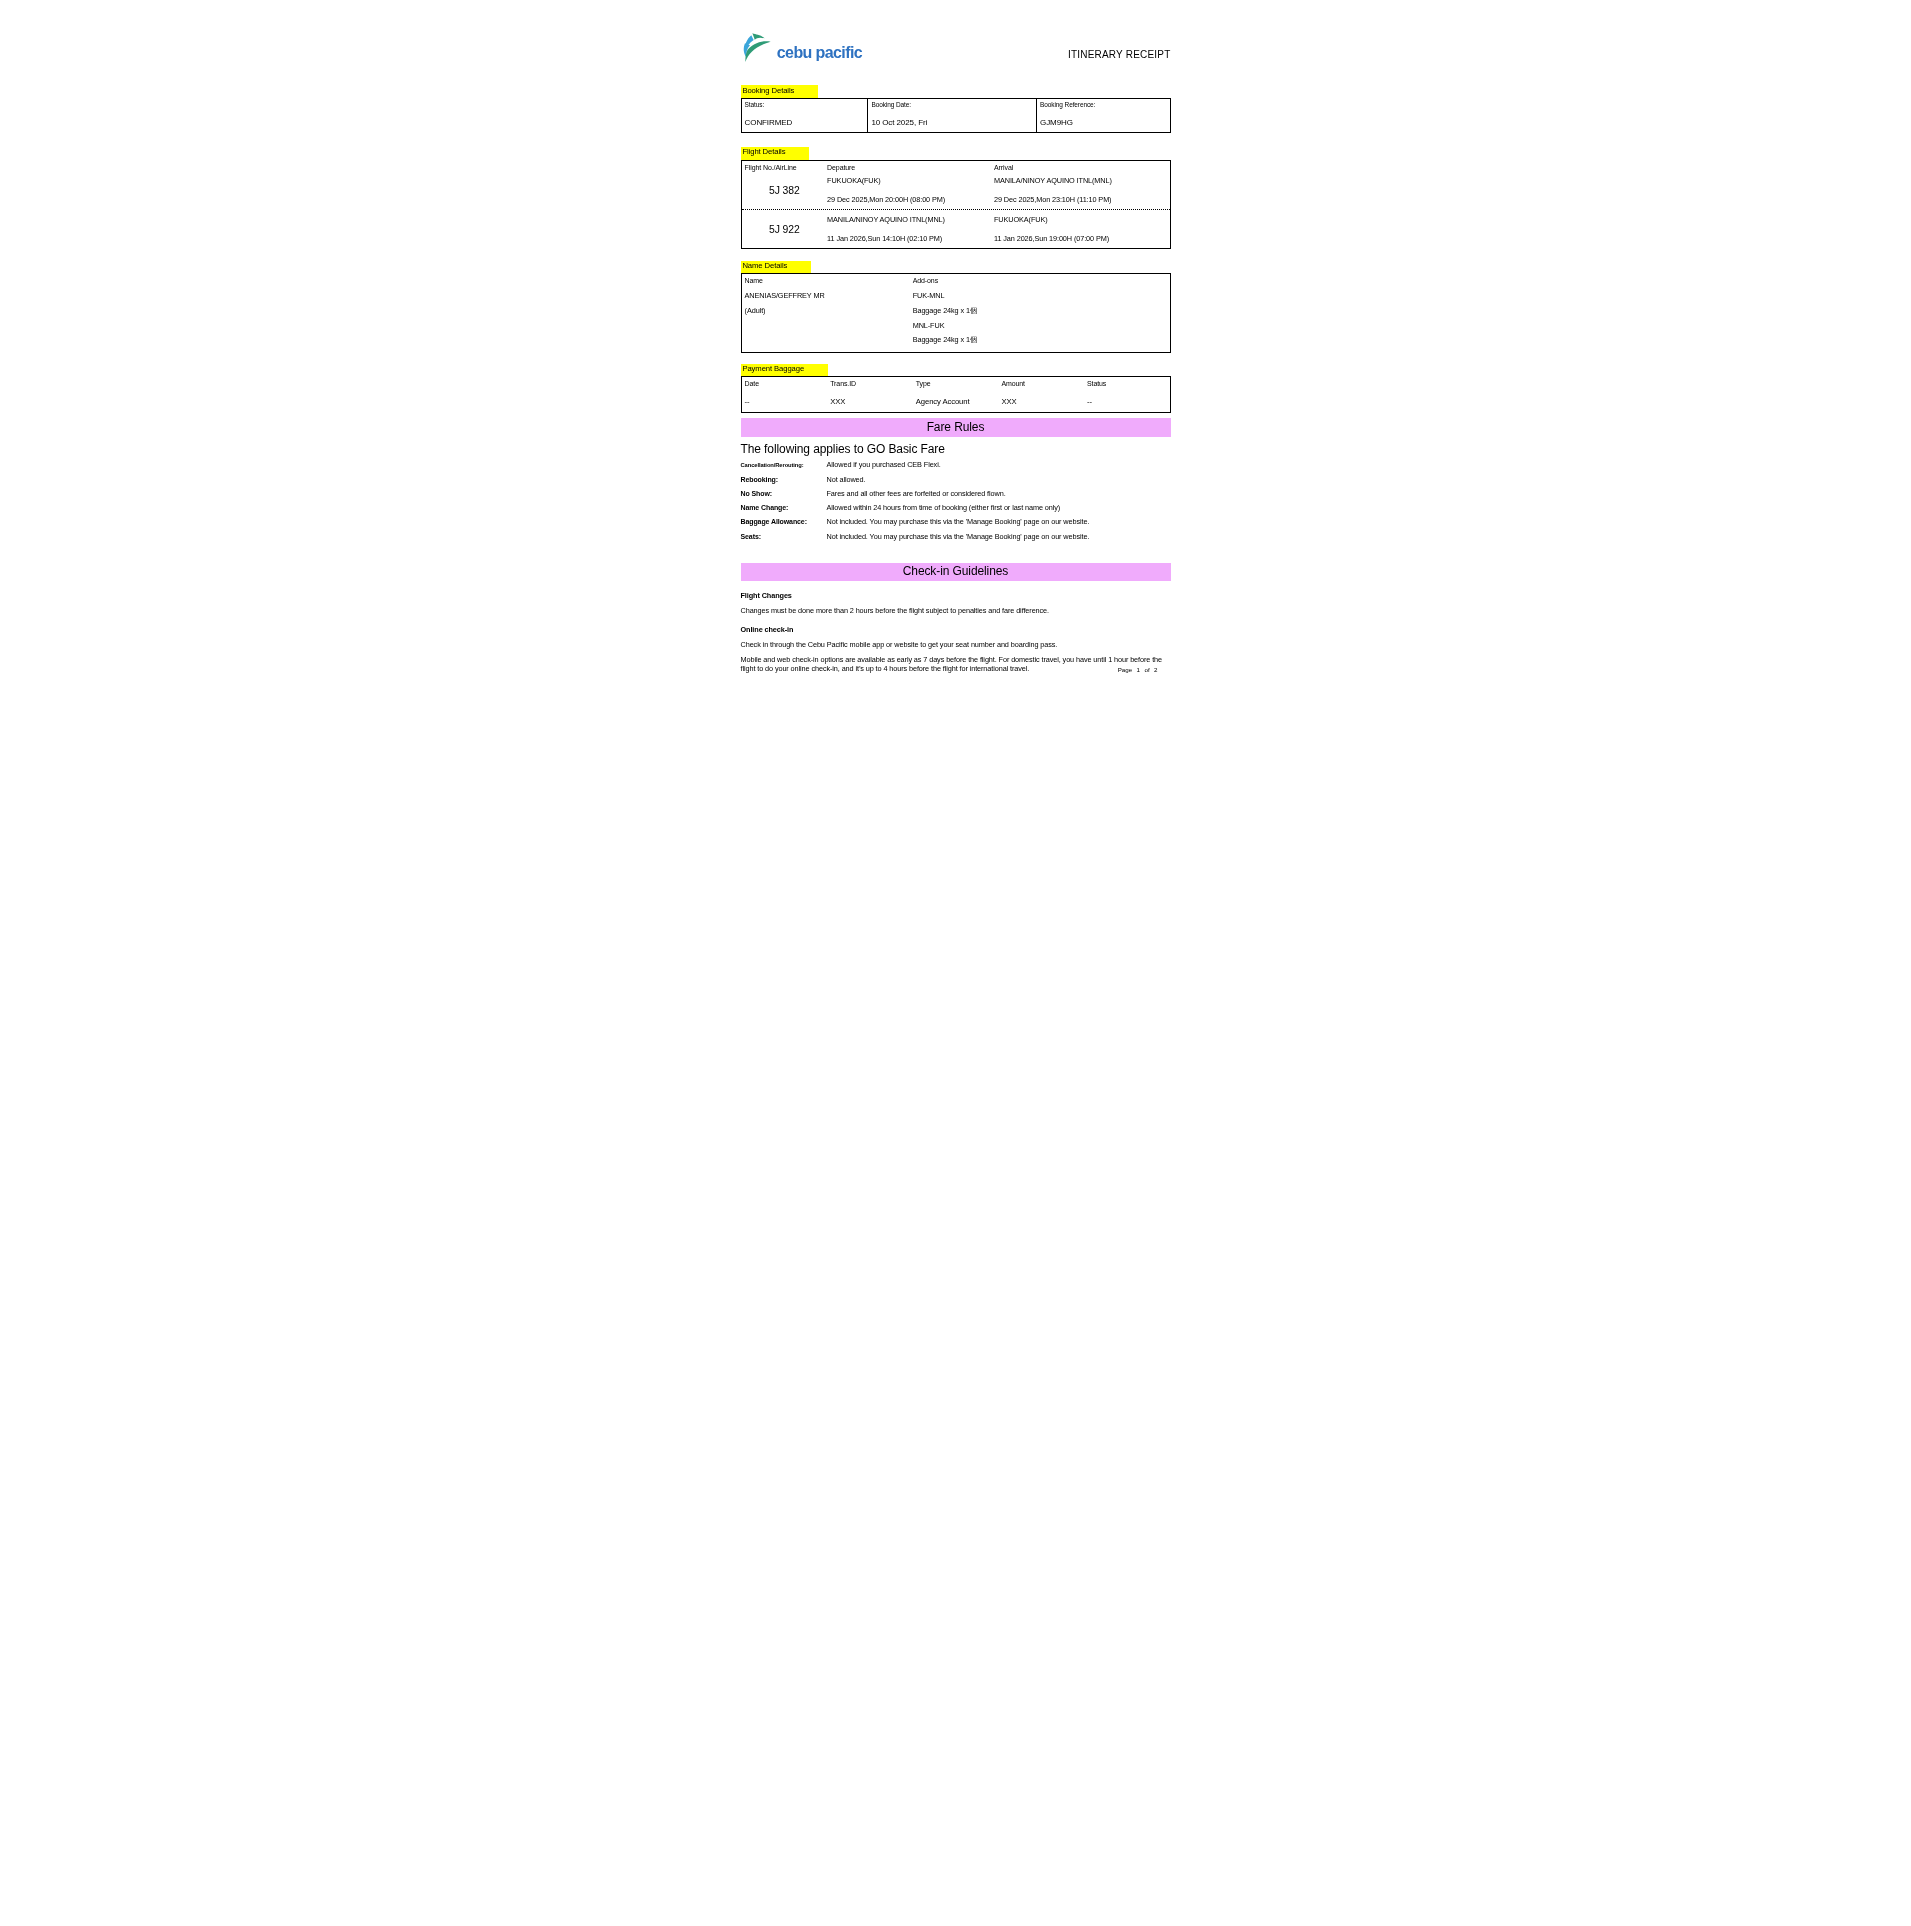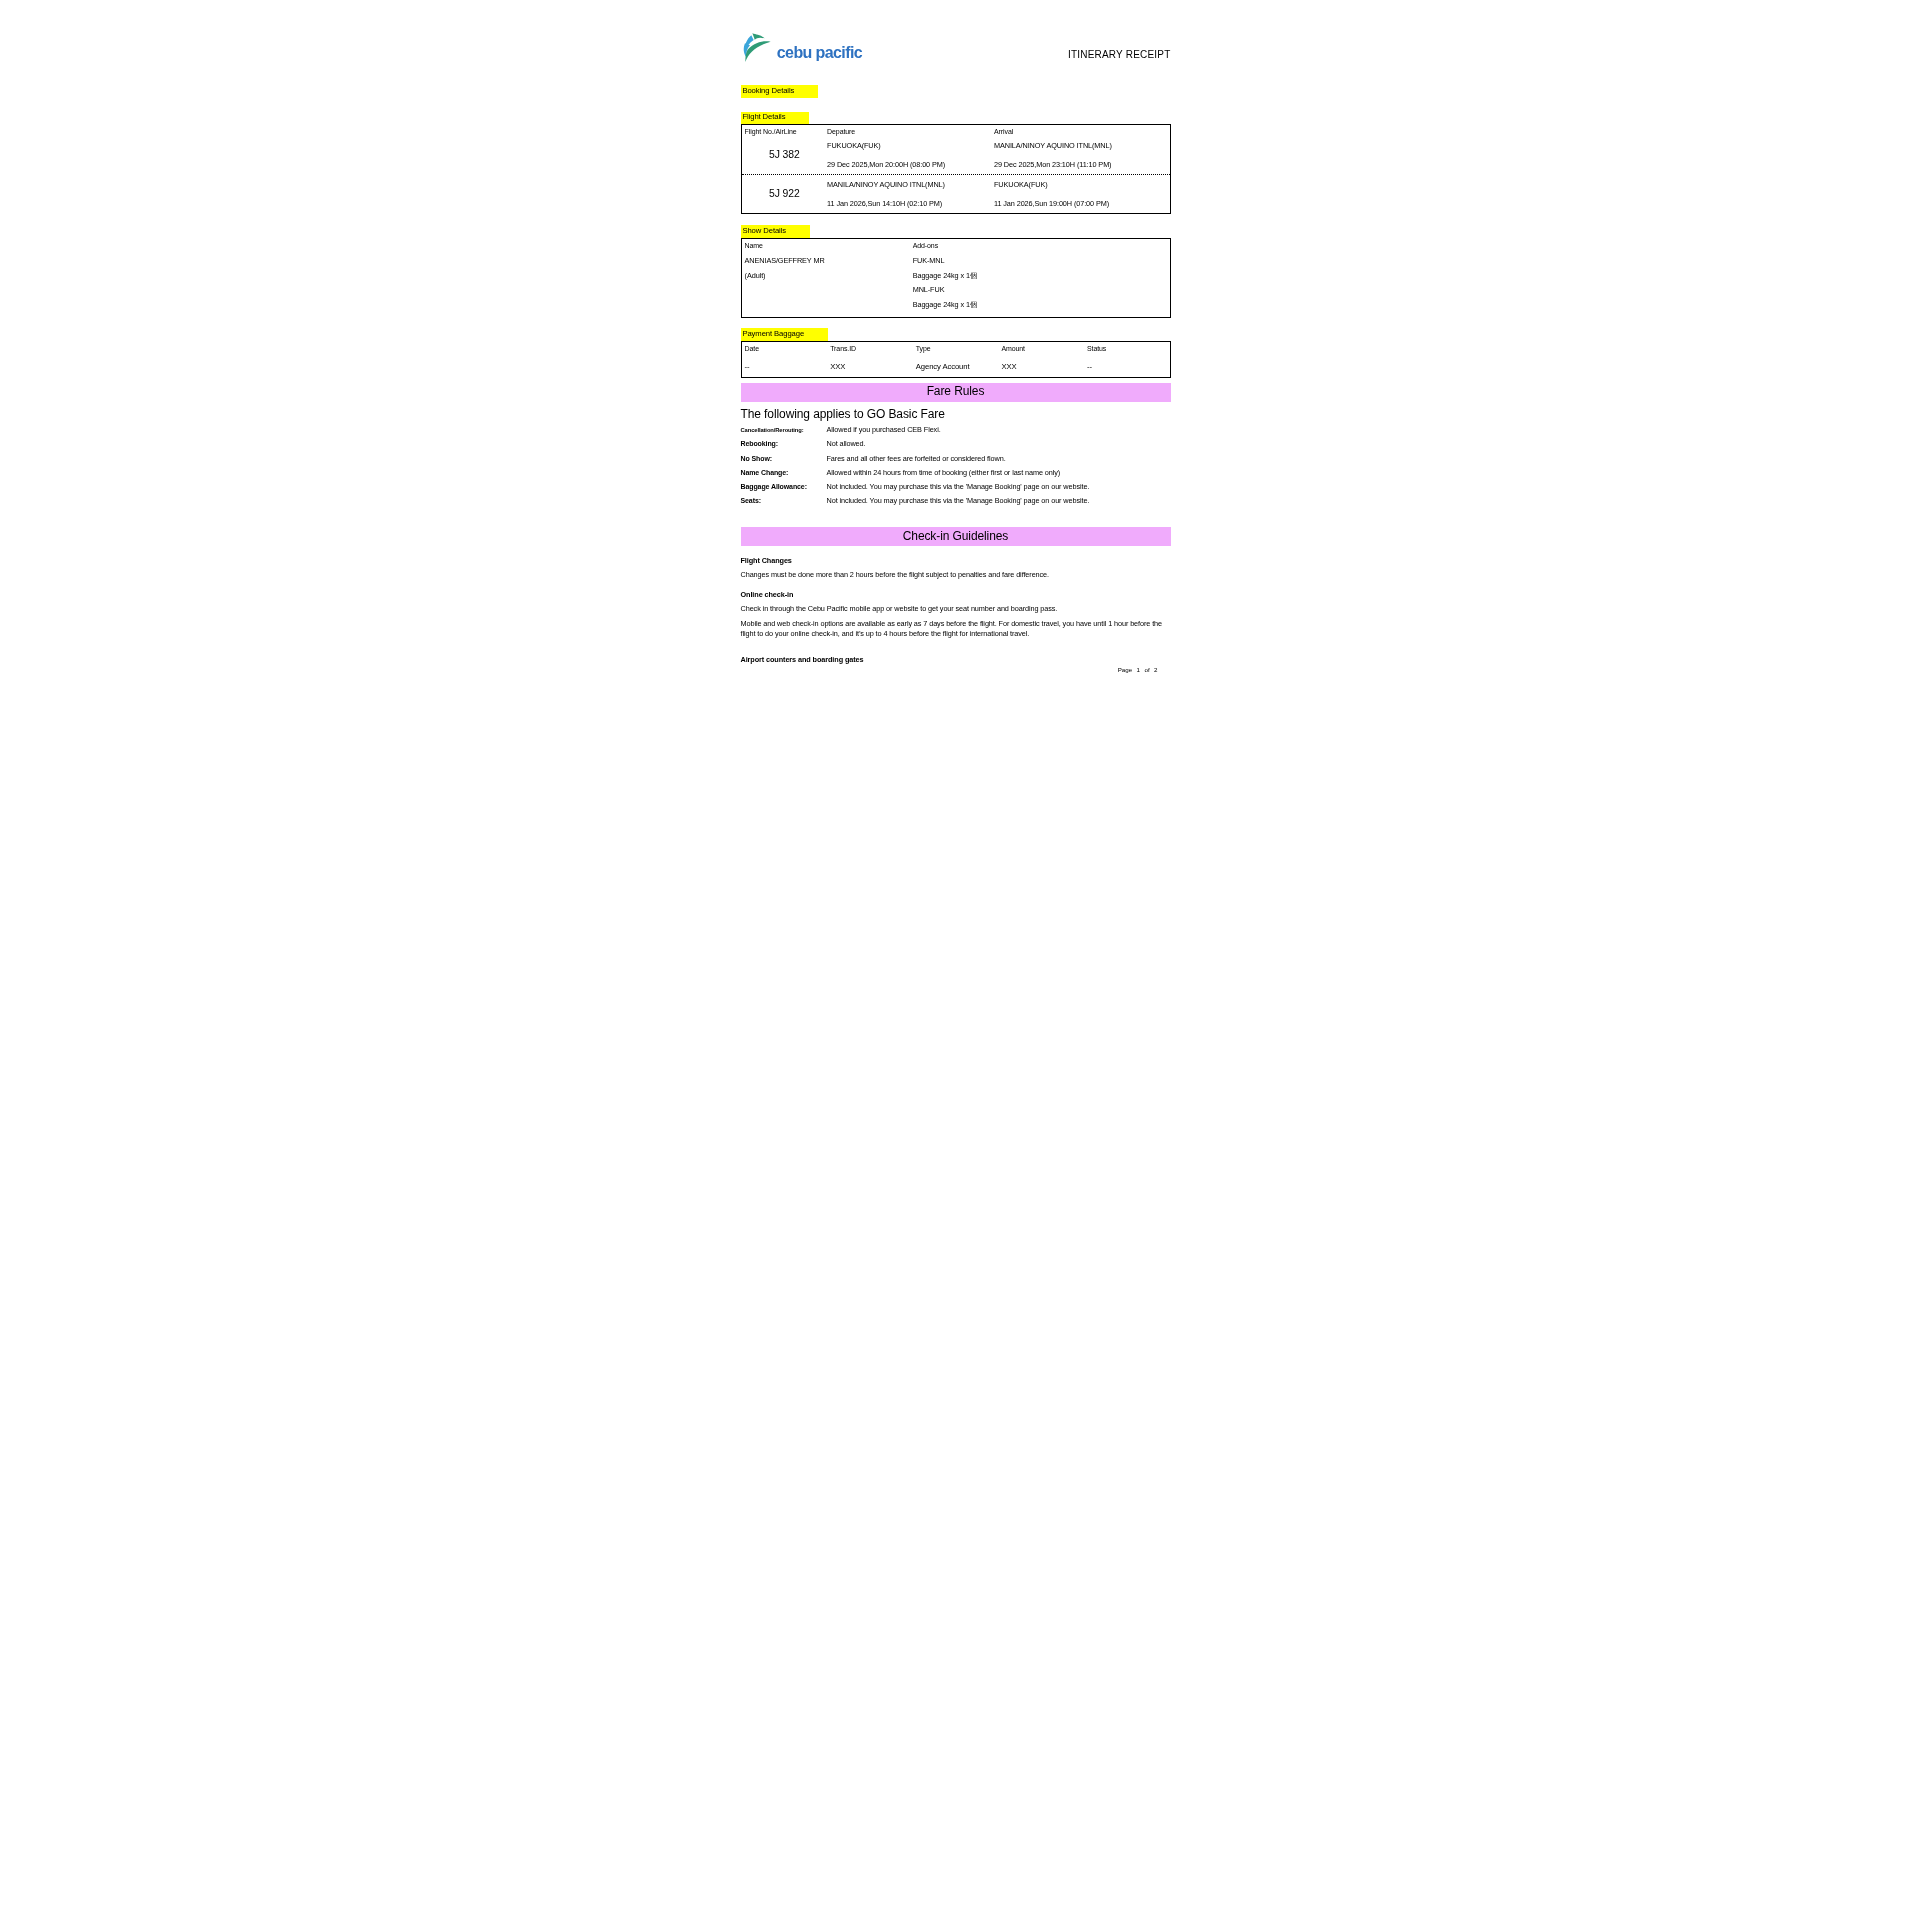--- a/index.html
+++ b/index.html
@@ -122,20 +122,34 @@
             <path d="M12,90 C22,62 44,41 88,29 C62,23 32,36 18,55 C13,65 12,77 12,90 Z" fill="#2f9c77"></path>
           </svg>
         </span>
         <span class="logo-text">cebu pacific</span>
       </div>
       <div class="doc-title">ITINERARY RECEIPT</div>
     </div>
 
     <div class="sec-booking">
       <span class="sec-label">Booking Details</span>
+      <div class="tbl bd-table">
+        <div class="bd-cell bd-c1">
+          <div class="cell-label">Status:</div>
+          <div class="cell-value">CONFIRMED</div>
+        </div>
+        <div class="bd-cell bd-c2">
+          <div class="cell-label">Booking Date:</div>
+          <div class="cell-value">10 Oct 2025, Fri</div>
+        </div>
+        <div class="bd-cell bd-c3">
+          <div class="cell-label">Booking Reference:</div>
+          <div class="cell-value">GJM9HG</div>
+        </div>
+      </div>
     </div>
 
     <div class="sec-flight">
       <span class="sec-label">Flight Details</span>
       <div class="tbl">
         <div class="ft-head">
           <div class="c1">Flight No./AirLine</div>
           <div>Depature</div>
           <div>Arrival</div>
         </div>
@@ -158,21 +172,21 @@
           </div>
           <div>
             <div class="ft-city">FUKUOKA(FUK)</div>
             <div class="ft-date">11 Jan 2026,Sun 19:00H (07:00 PM)</div>
           </div>
         </div>
       </div>
     </div>
 
     <div class="sec-guest">
-      <span class="sec-label">Show Details</span>
+      <span class="sec-label">Name Details</span>
       <div class="tbl gt-table">
         <div class="gt-grid gt-header">
           <div class="c1">Name</div>
           <div>Add-ons</div>
         </div>
         <div class="gt-grid gt-body">
           <div class="c1">
             <div class="gt-line">ANENIAS/GEFFREY MR</div>
             <div class="gt-line">(Adult)</div>
           </div>

